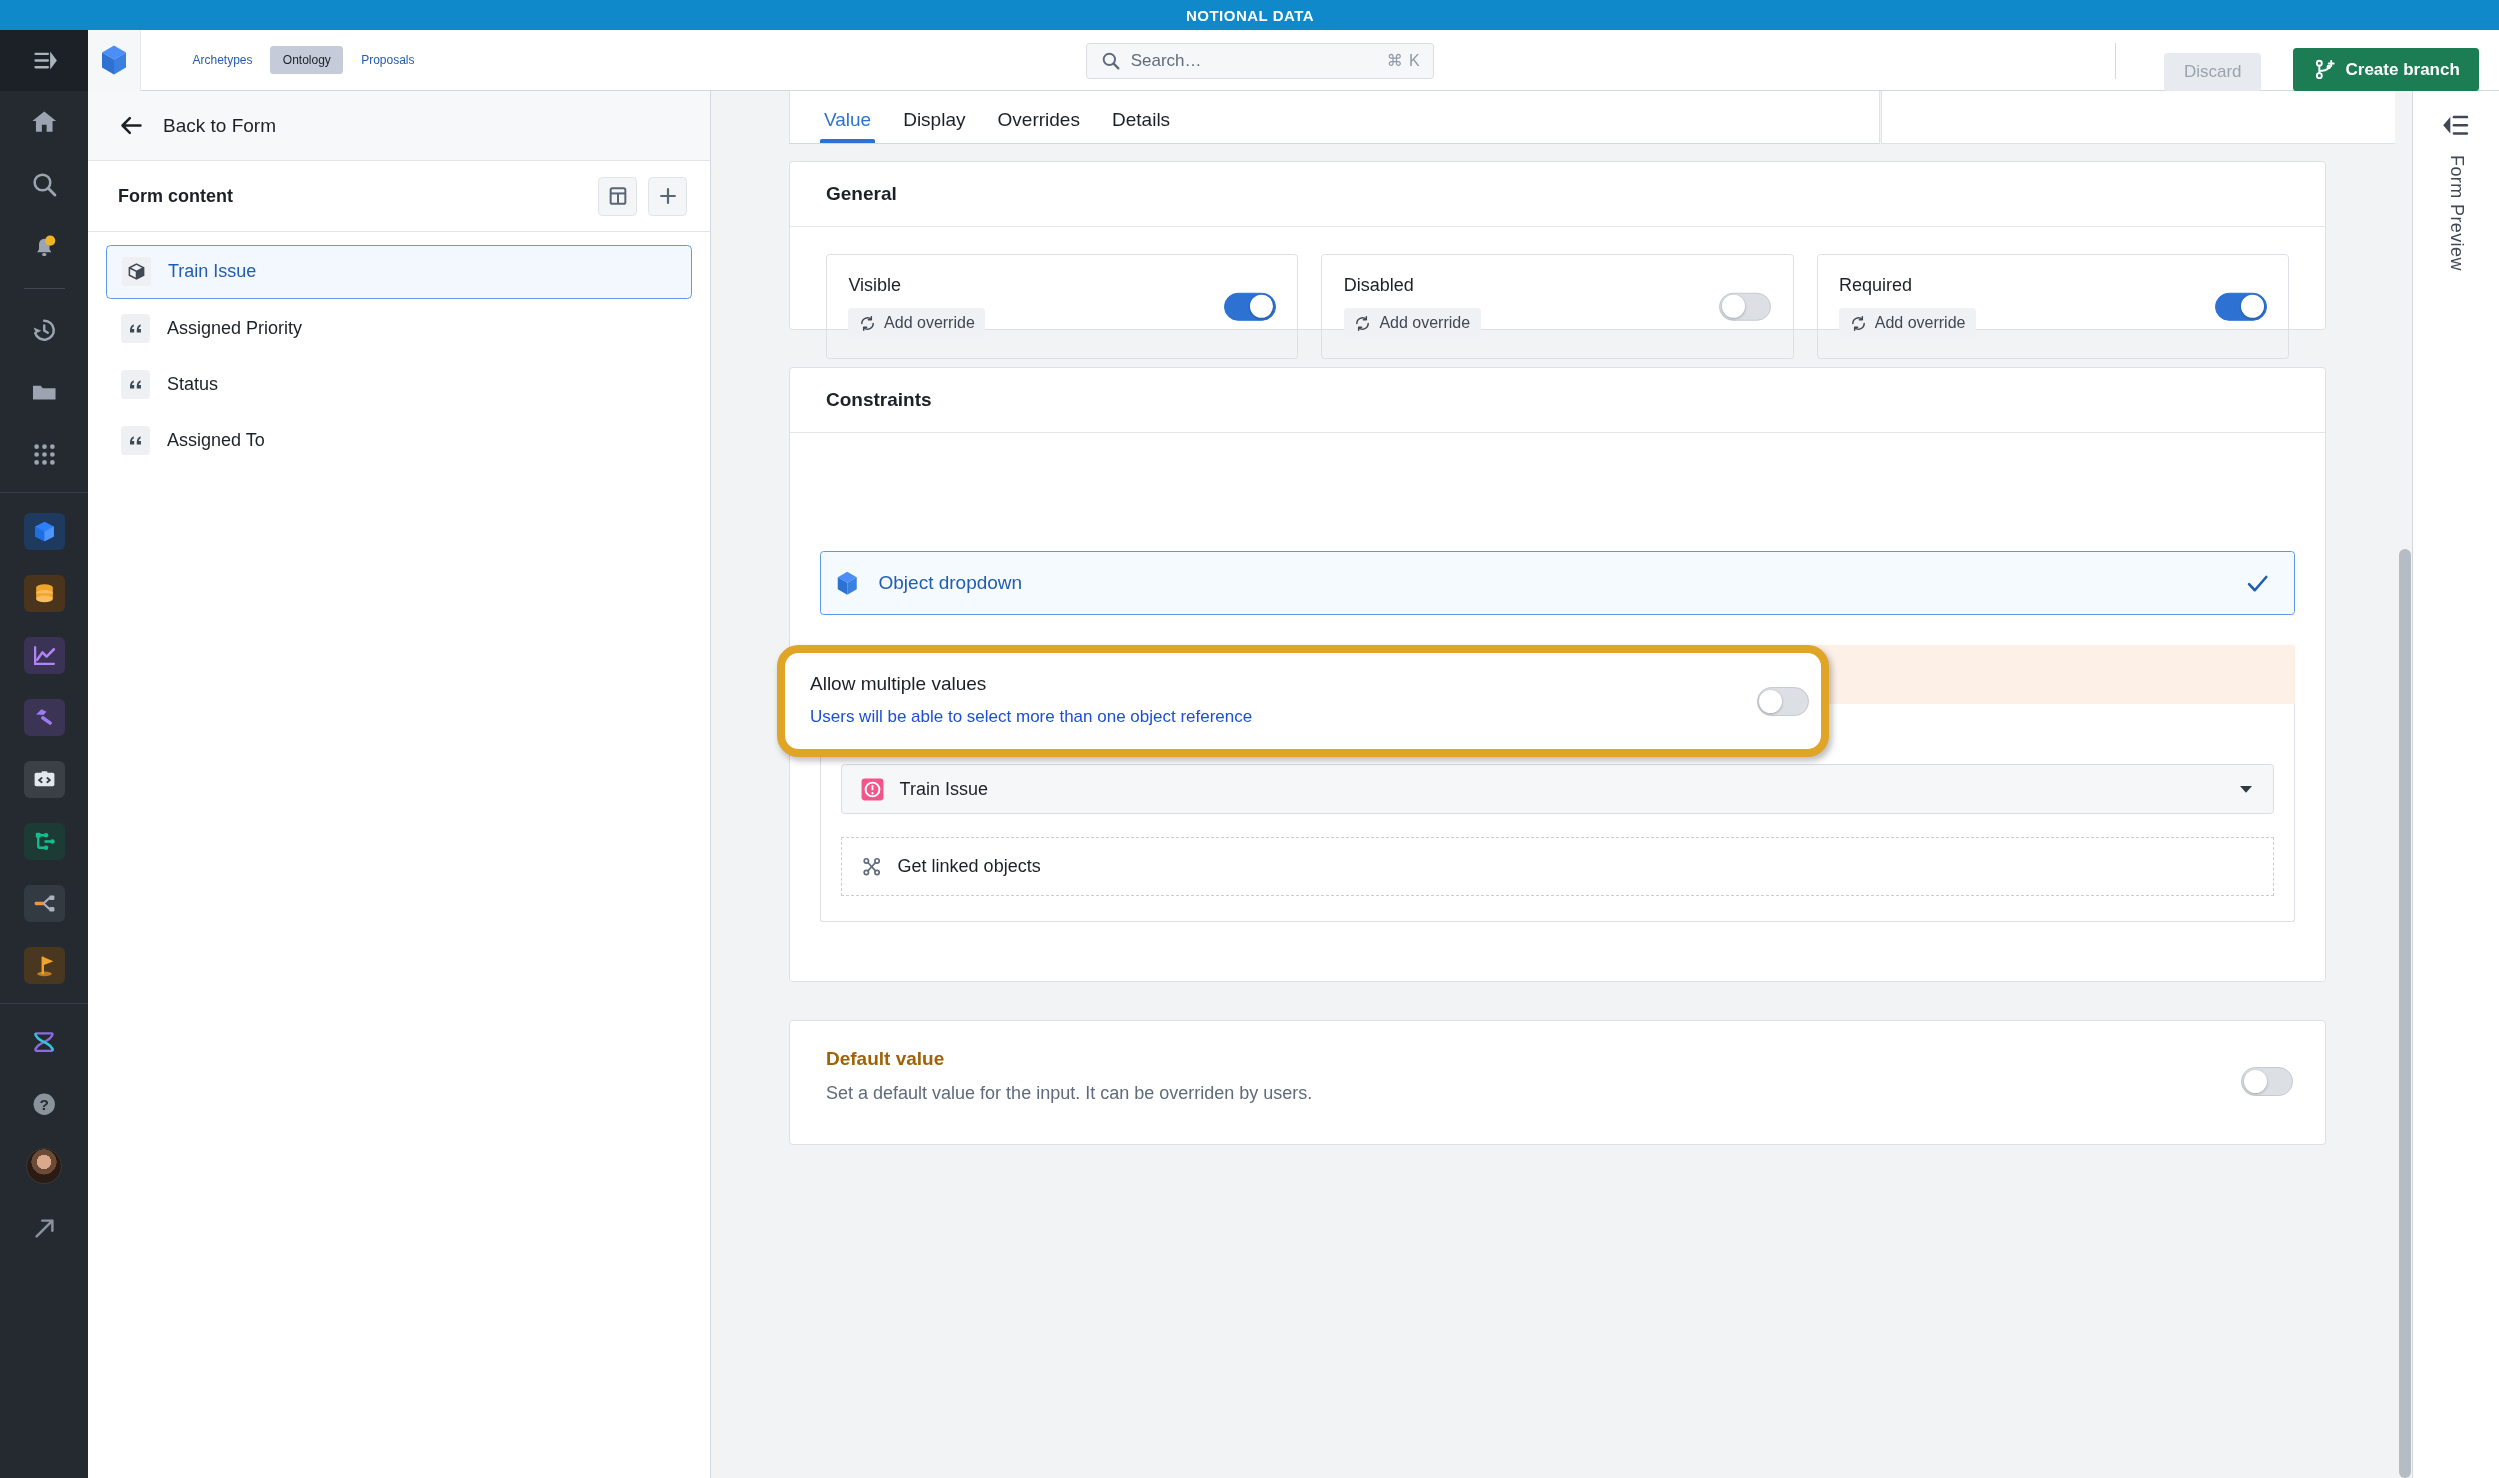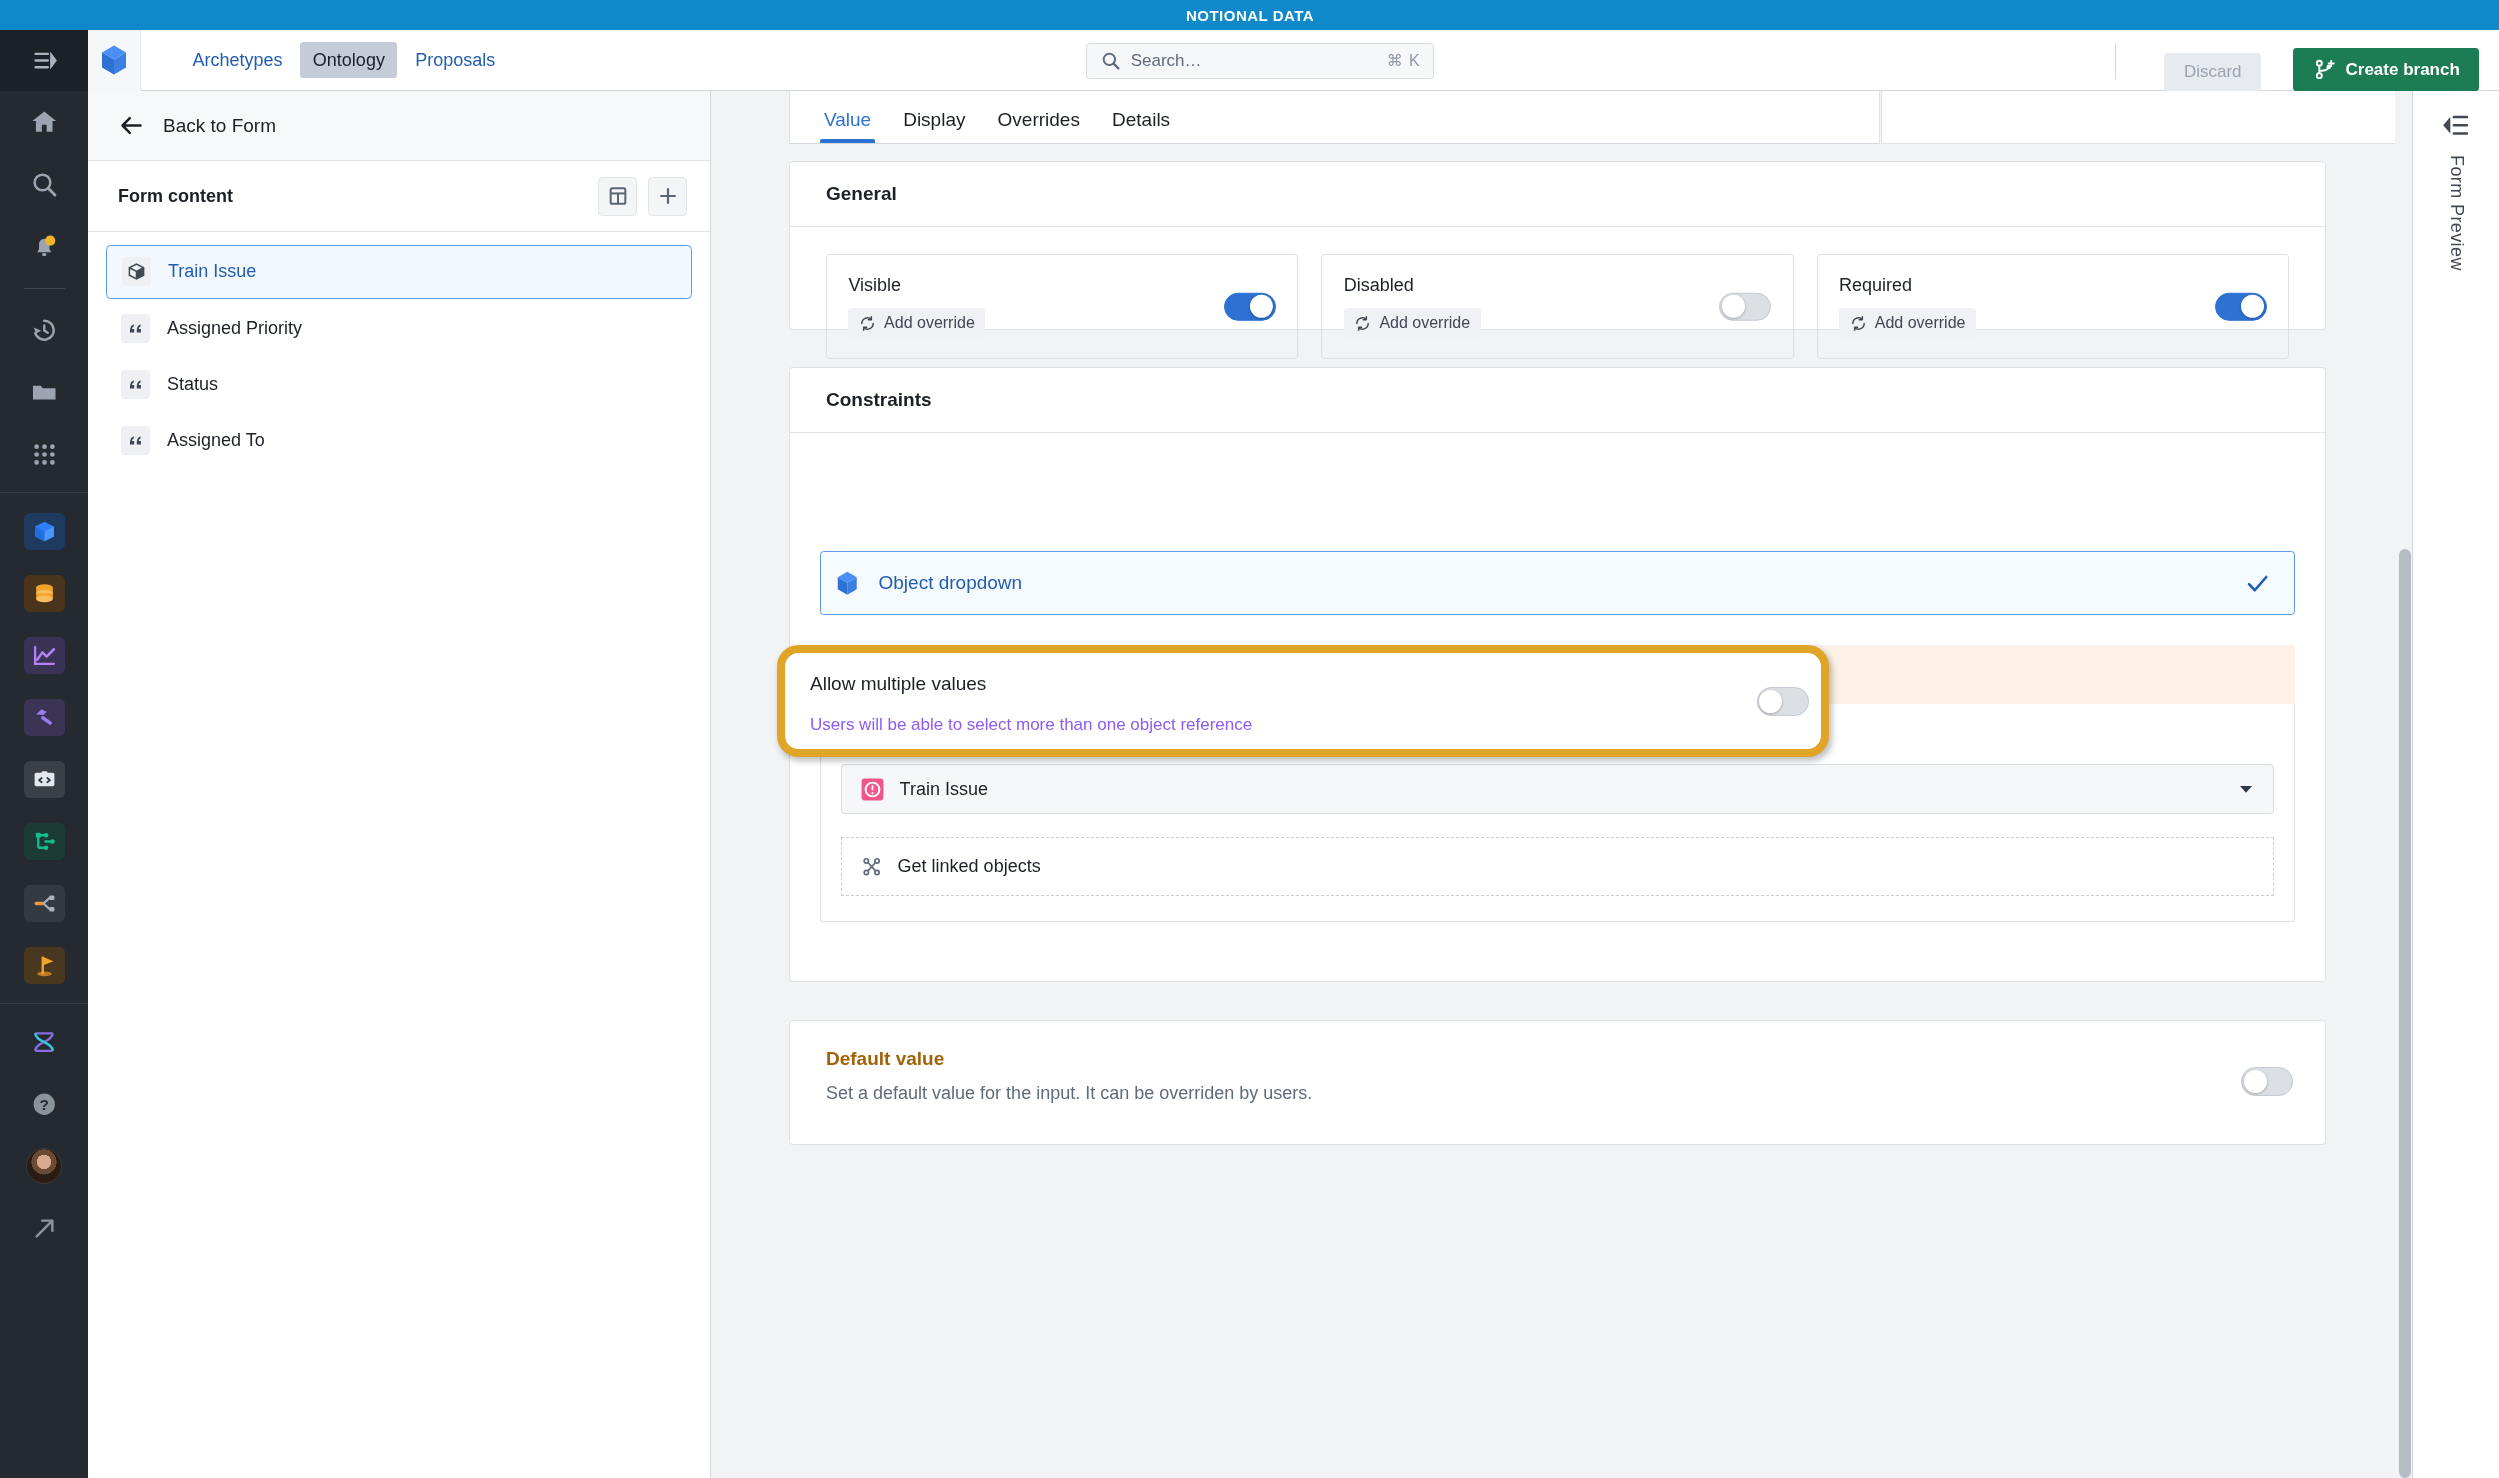--- a/index.html
+++ b/index.html
@@ -52,21 +52,21 @@
     background: #ffffff; border-bottom: 0.9px solid #D3D8DE;
     display: flex; align-items: center;
   }
   .logo-cell {
     width: 53px; height: 61px; background: #F6F7F9;
     display: flex; align-items: center; justify-content: center;
     border-right: 0.9px solid #E5E8EB;
   }
   .navtabs { display: flex; align-items: center; margin-left: 39px; gap: 5.3px; }
   .navtab {
-    font-size: 18px; color: #215DB0; padding: 7.1px 12.5px; border-radius: 3.6px;
+    font-size: 12px; color: #215DB0; padding: 7.1px 12.5px; border-radius: 3.6px;
     cursor: pointer; white-space: nowrap;
   }
   .navtab.active { background: #C5CBD8; color: #1C2127; }
   .searchbox {
     position: absolute; left: 998px; top: 12.5px; width: 348px; height: 36px;
     background: #F6F7F9; border: 0.9px solid #D9DDE2; border-radius: 3.6px;
     display: flex; align-items: center; padding: 0 12.5px; gap: 9.8px; cursor: text;
   }
   .search-ph { font-size: 17px; color: #5F6B7C; flex: 1; }
   .search-kbd { font-size: 16px; color: #8F99A8; letter-spacing: 0.9px; }
@@ -180,21 +180,21 @@
   .toggle.on .knob { left: 25px; }
 
   .hl-wrap {
     position: absolute; left: 66px; top: 554px; width: 1052px; height: 112px;
     border: 8px solid #E0A526; border-radius: 21.4px; background: #ffffff;
     box-shadow: 2.7px 3.6px 6.2px rgba(0,0,0,.26);
     z-index: 5;
   }
   .hl-inner { padding: 19.6px 27px 0 25px; position: relative; height: 100%; }
   .hl-title { font-size: 19px; color: #1C2127; }
-  .hl-sub { font-size: 17px; color: #8b5cf6; margin-top: 20px; }
+  .hl-sub { font-size: 17px; color: #1d4ed8; margin-top: 12px; }
 
   .objdd {
     margin: 0 30px; border: 0.9px solid #5C9AE8; border-radius: 3.6px;
     background: #F5FAFF; height: 64px;
     display: flex; align-items: center; padding: 0 23px 0 12px; gap: 17px; cursor: pointer;
   }
   .objdd-label { font-size: 19px; color: #215DB0; flex: 1; }
 
   .warnbar {
     margin: 30px 30px 0 30px; background: #FDF0E7;

